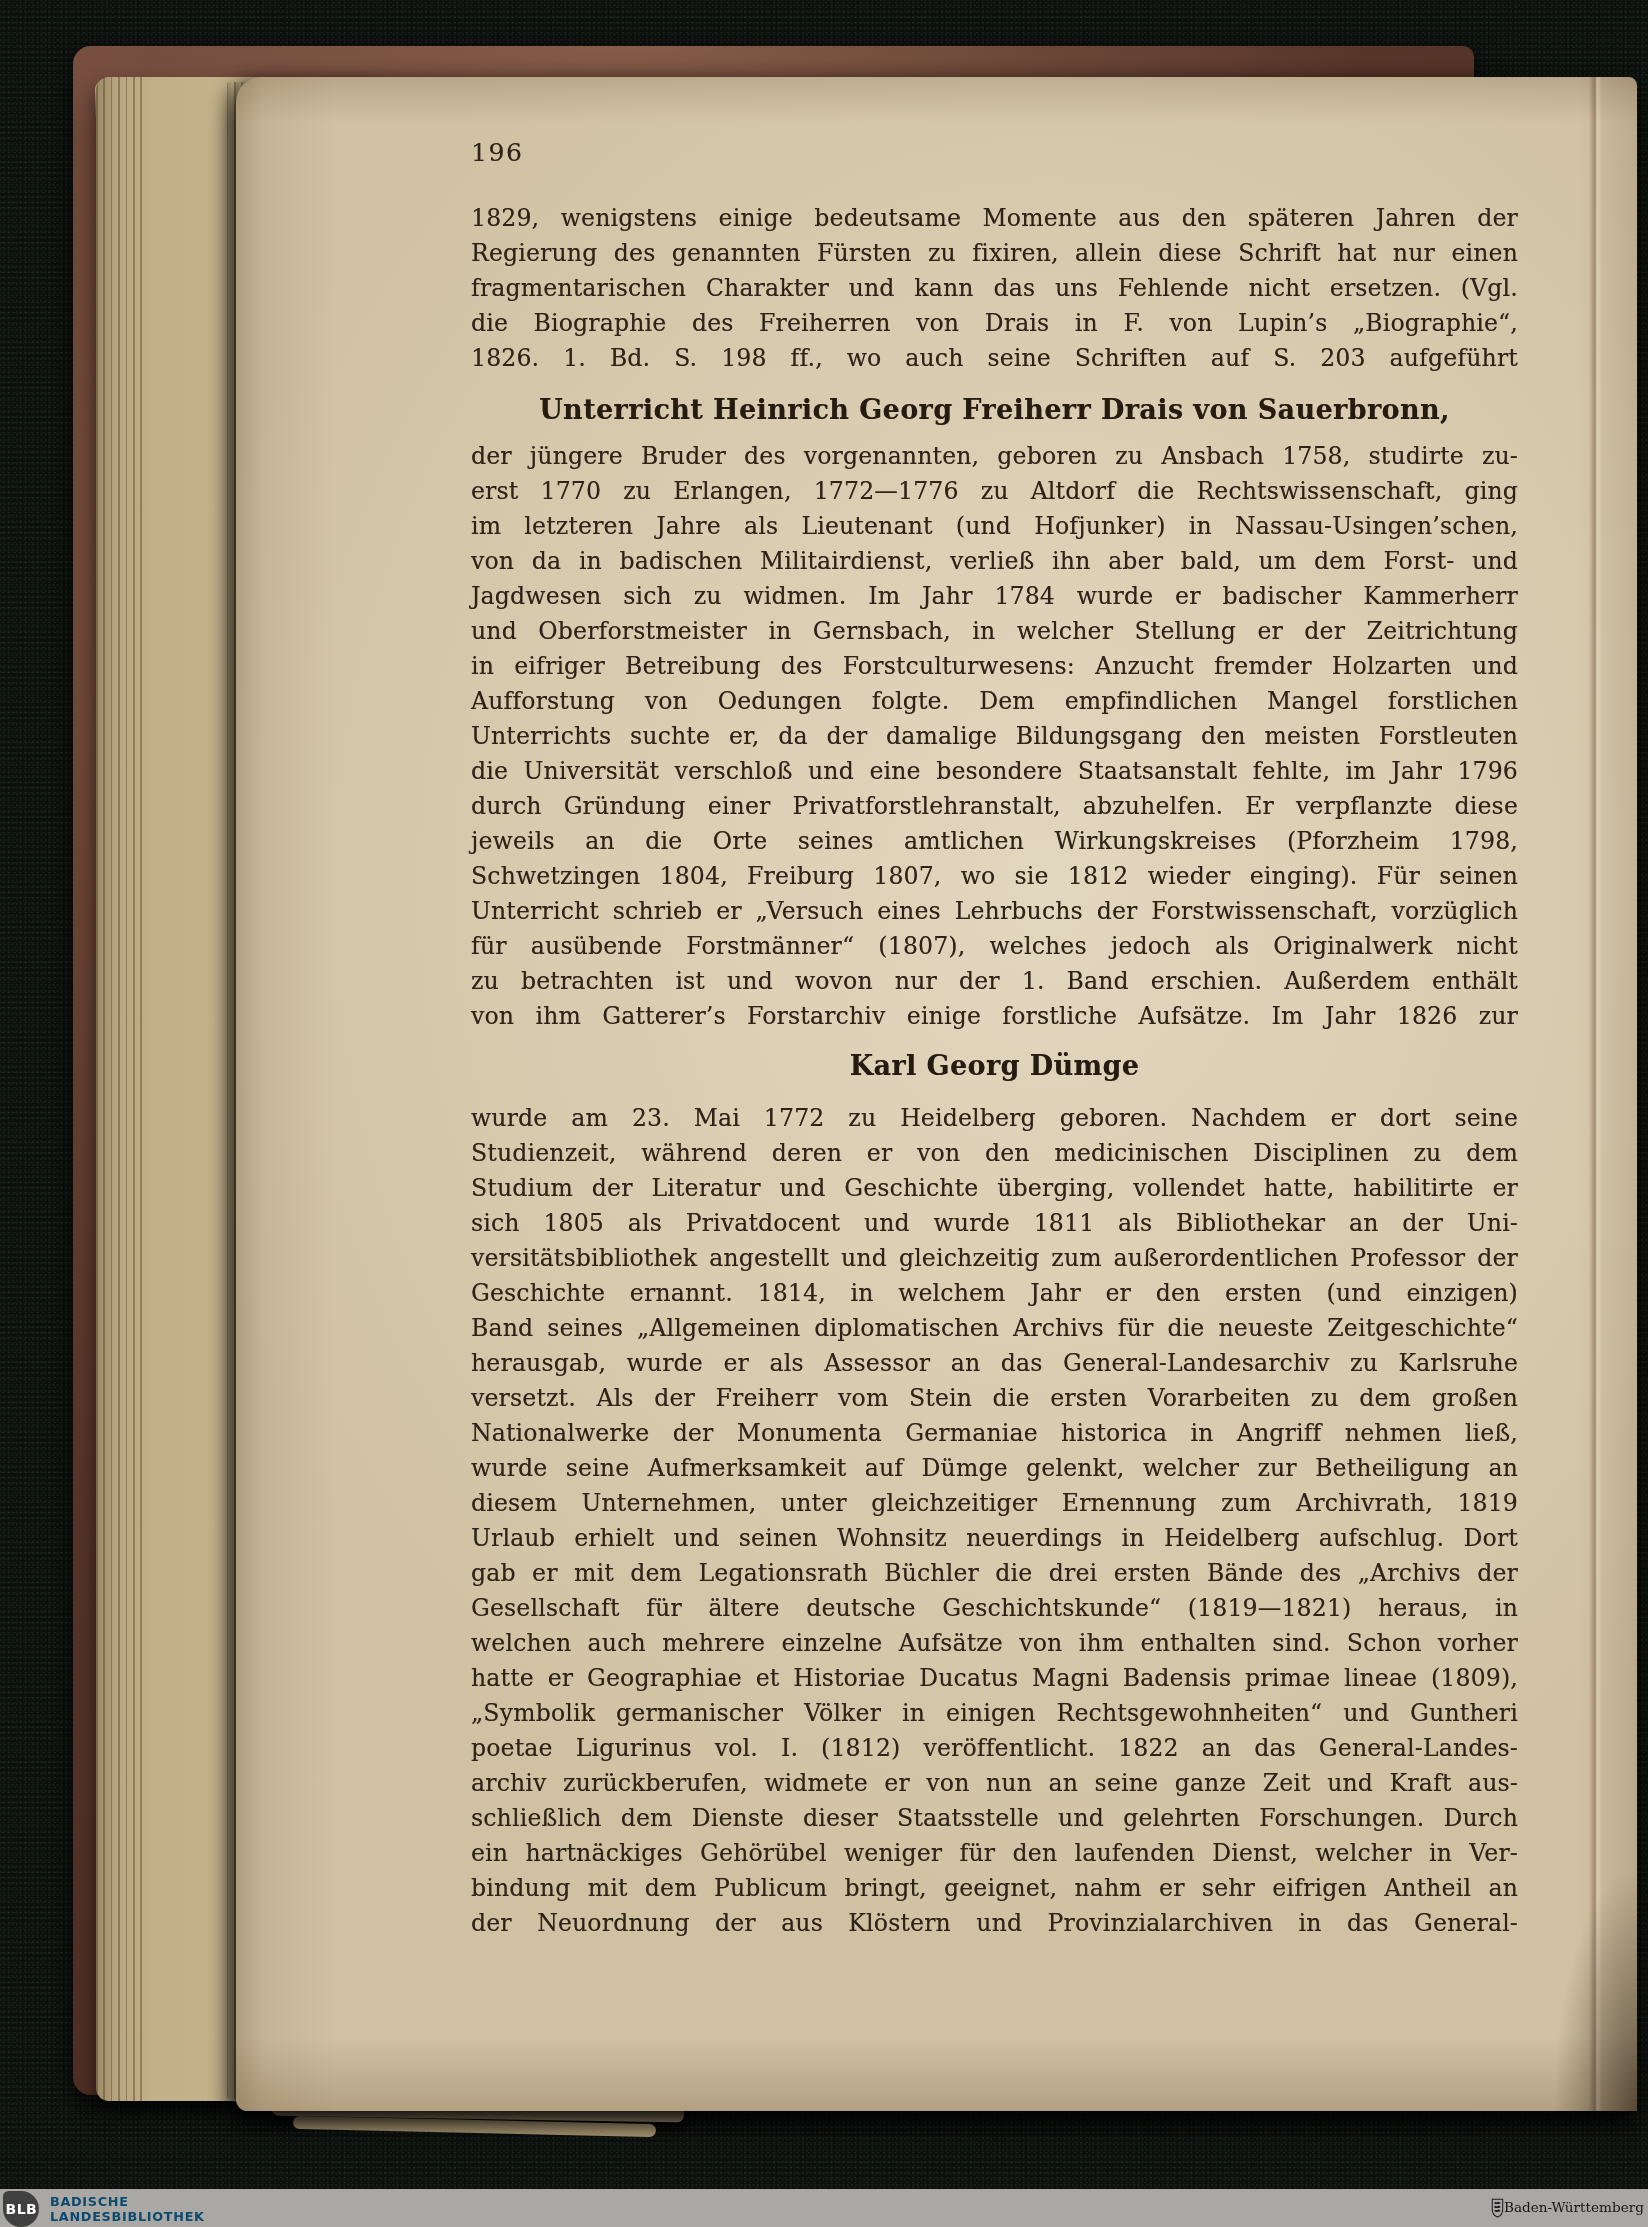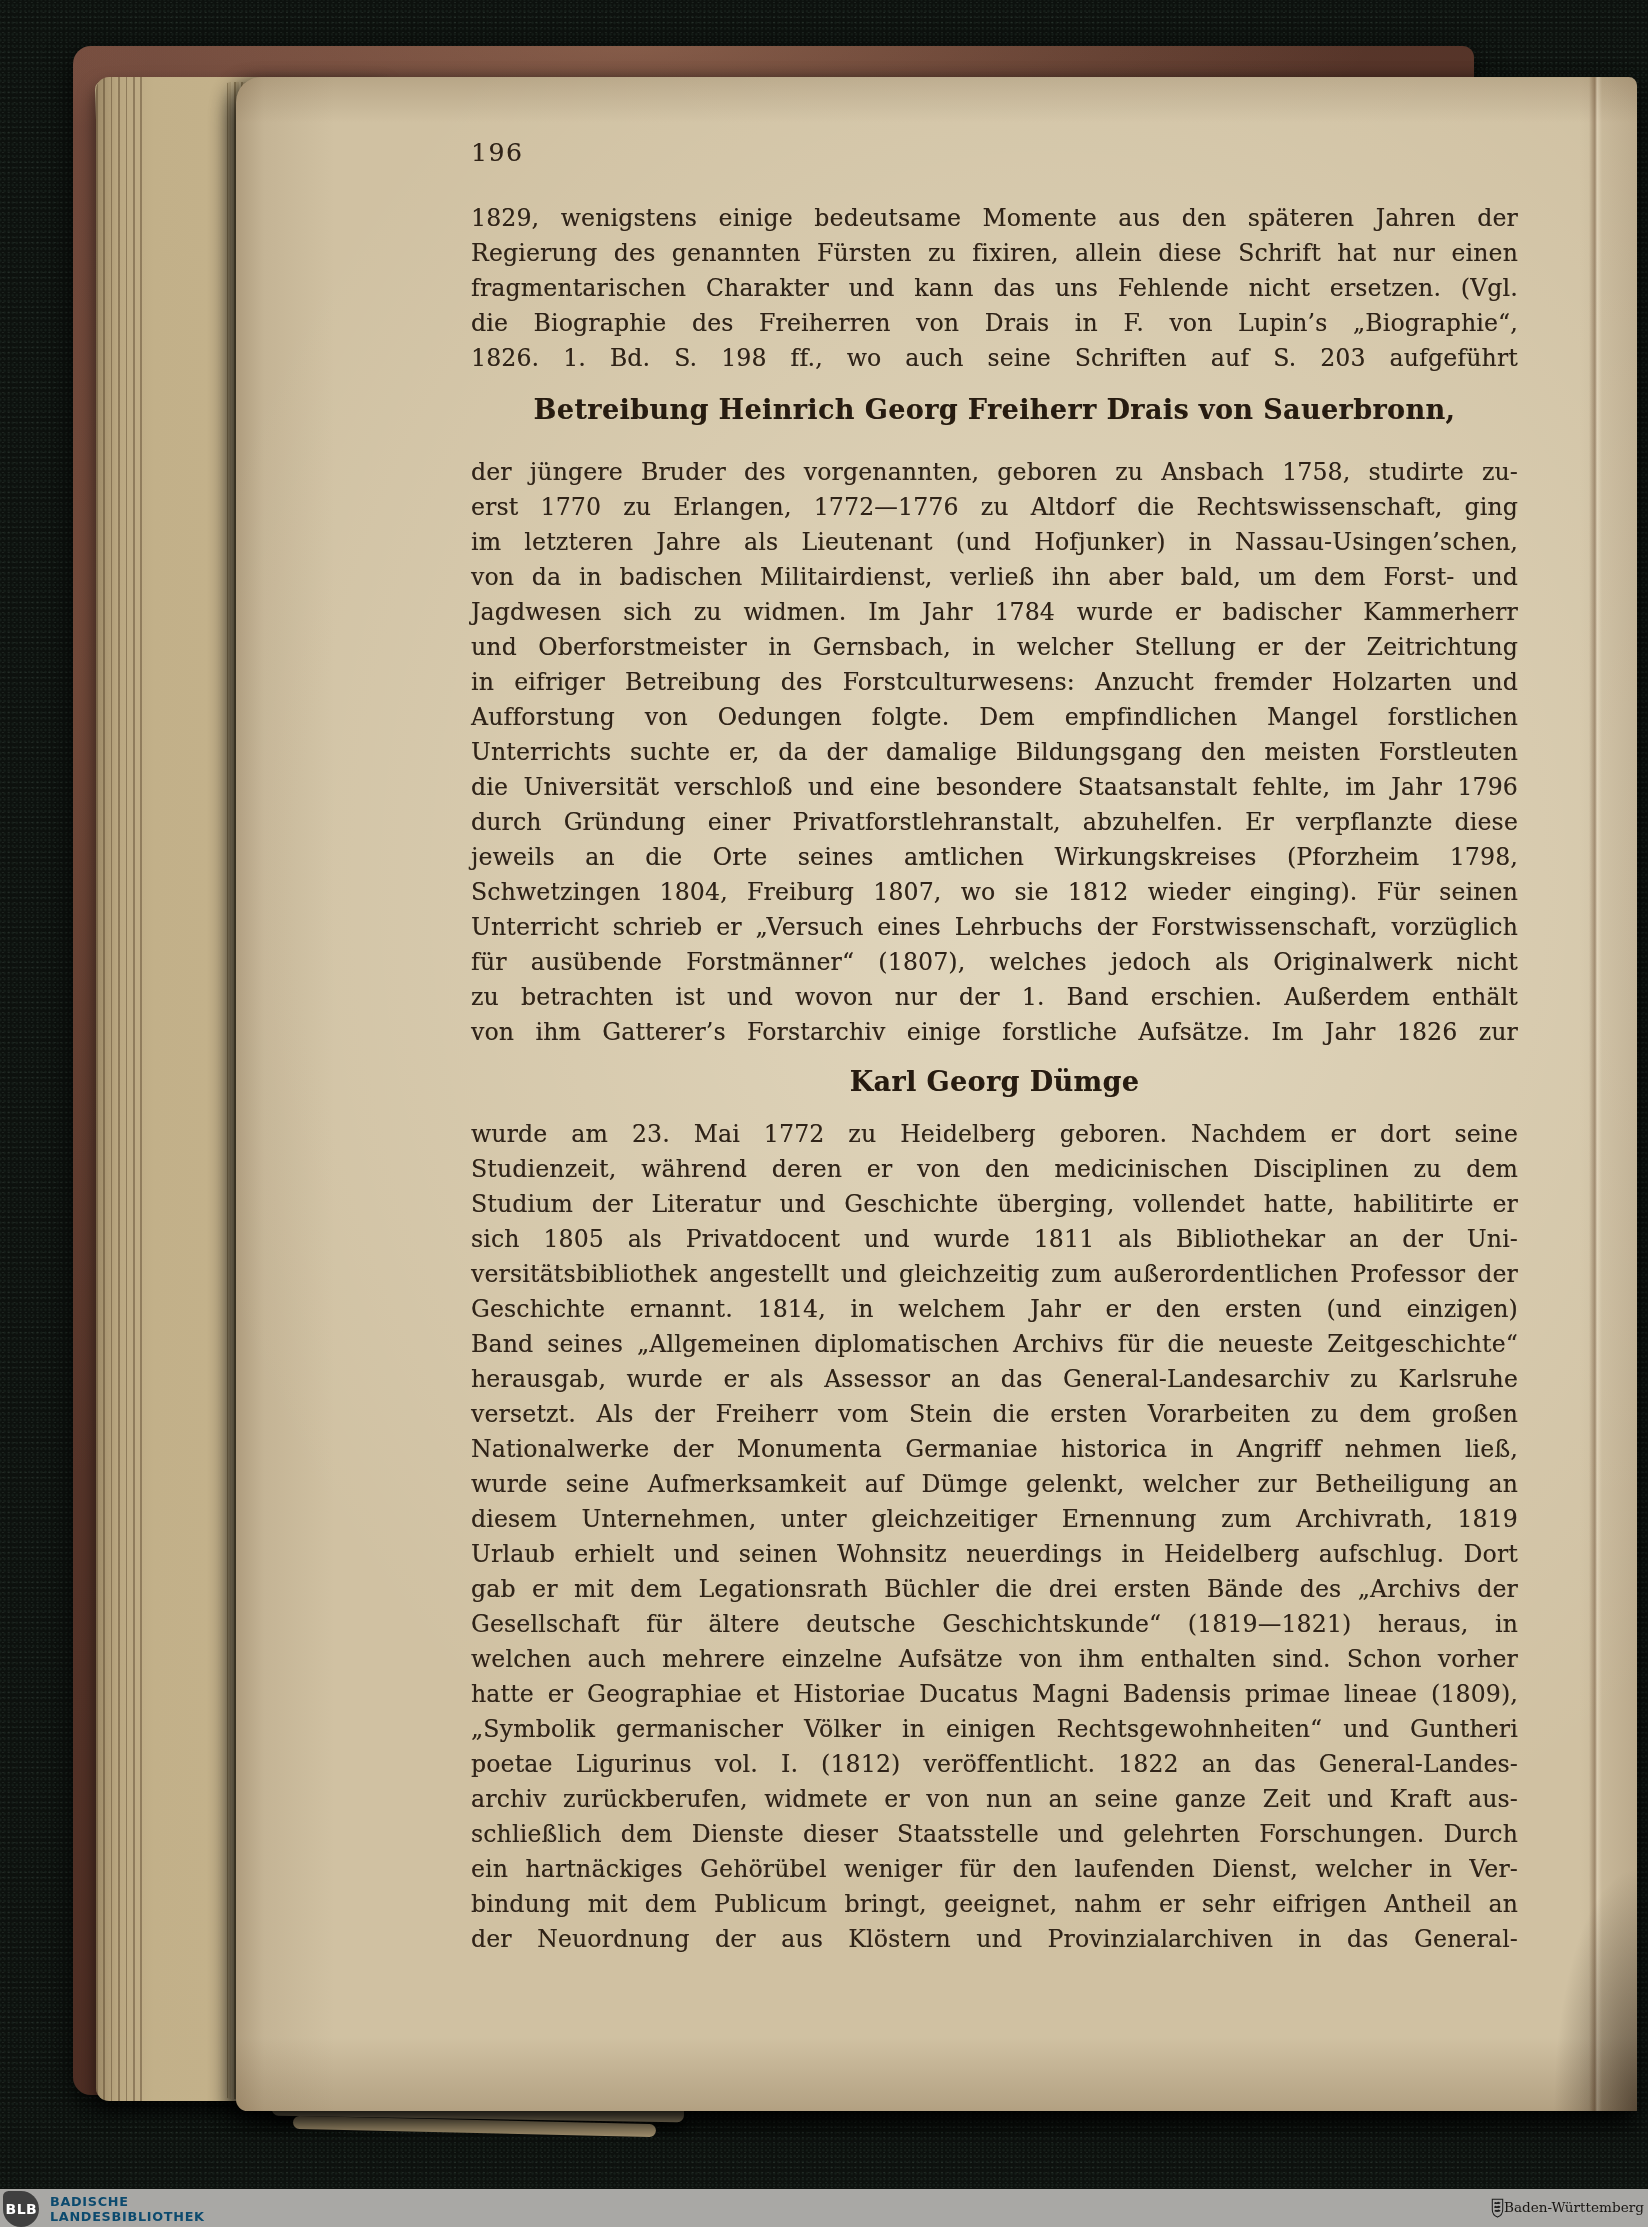--- a/index.html
+++ b/index.html
@@ -56,21 +56,21 @@
     background:linear-gradient(90deg, rgba(0,0,0,0), rgba(92,62,36,0.42) 46%, rgba(255,246,226,0.30) 62%, rgba(0,0,0,0));}
   .cornershade{position:absolute;right:0;bottom:0;width:99px;height:346px;
     background:radial-gradient(120% 100% at 100% 100%, rgba(25,14,6,0.55), rgba(0,0,0,0) 70%);}
   
   .content{position:absolute;left:235px;top:33px;width:1047px;color:#2f2318;
     font-size:23.5px;line-height:35px;letter-spacing:0.2px;
     text-shadow:0.2px 0.2px 0 rgba(47,35,24,0.5);}
   .pagenum{margin-top:25px;font-size:25px;letter-spacing:1.6px;}
   .par{white-space:pre-line;text-align:justify;text-align-last:justify;text-justify:inter-word;word-spacing:1.6px;}
   .p1{margin-top:30.5px;}
-  .p2{margin-top:26px;}
+  .p2{margin-top:10px;}
   .p3{margin-top:15.7px;}
   .sigrow{display:flex;justify-content:space-between;align-items:baseline;height:35px;}
   .sig{font-size:25.5px;letter-spacing:0.8px;}
   .heading{margin:0;text-align:center;font-size:27px;line-height:38px;font-weight:bold;color:#261b10;letter-spacing:0.4px;}
   .h1{margin-top:15.7px;}
   .h2{margin-top:13px;}
   
   .footer{position:absolute;left:0;top:2189px;width:1648px;height:39px;background:#a9a8a5;
     display:flex;align-items:center;justify-content:space-between;
     font-family:"DejaVu Sans", sans-serif;}
@@ -103,21 +103,21 @@
 
     <div class="content">
       <div class="pagenum">196</div>
 
       <div class="par p1">1829, wenigstens einige bedeutsame Momente aus den späteren Jahren der
 Regierung des genannten Fürsten zu fixiren, allein diese Schrift hat nur einen
 fragmentarischen Charakter und kann das uns Fehlende nicht ersetzen. (Vgl.
 die Biographie des Freiherren von Drais in F. von Lupin’s „Biographie“,
 1826. 1. Bd. S. 198 ff., wo auch seine Schriften auf S. 203 aufgeführt</div>
 
-      <div class="heading h1">Betreibung Heinrich Georg Freiherr Drais von Sauerbronn,</div>
+      <div class="heading h1">Unterricht Heinrich Georg Freiherr Drais von Sauerbronn,</div>
 
       <div class="par p2">der jüngere Bruder des vorgenannten, geboren zu Ansbach 1758, studirte zu-
 erst 1770 zu Erlangen, 1772—1776 zu Altdorf die Rechtswissenschaft, ging
 im letzteren Jahre als Lieutenant (und Hofjunker) in Nassau-Usingen’schen,
 von da in badischen Militairdienst, verließ ihn aber bald, um dem Forst- und
 Jagdwesen sich zu widmen. Im Jahr 1784 wurde er badischer Kammerherr
 und Oberforstmeister in Gernsbach, in welcher Stellung er der Zeitrichtung
 in eifriger Betreibung des Forstculturwesens: Anzucht fremder Holzarten und
 Aufforstung von Oedungen folgte. Dem empfindlichen Mangel forstlichen
 Unterrichts suchte er, da der damalige Bildungsgang den meisten Forstleuten

